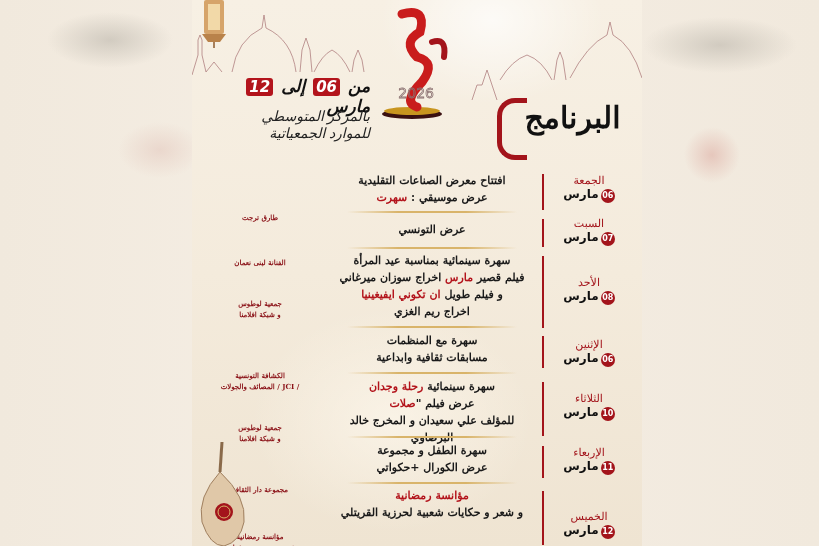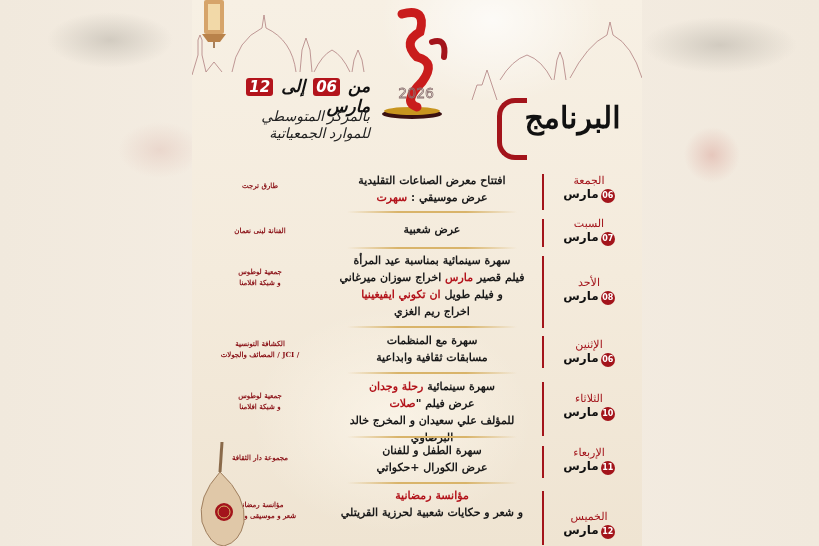--- a/index.html
+++ b/index.html
@@ -82,21 +82,21 @@
   }
   .events {
     position:absolute; right:115px; width:190px; text-align:center;
     font-family:"DejaVu Serif", serif; font-size:11px; line-height:17px;
     color:#1a1a1a; font-weight:bold;
   }
   .events .red { color:#b3141c; }
   .org {
     position:absolute; left:18px; width:100px; text-align:center;
     font-family:"DejaVu Serif", serif; font-size:7px; line-height:11px;
-    color:#8b1218; font-weight:bold;
+    color:#8b1218; font-weight:bold;margin-top:32px;
   }
   .divider {
     position:absolute; right:125px; width:170px; height:2px;
     background: linear-gradient(90deg, transparent, #d9b46a 30%, #d9b46a 70%, transparent);
   }
   .oud {
     position:absolute; left:0; top:442px; width:60px; height:104px;
   }
 </style>
 </head>
@@ -164,21 +164,21 @@
     </div>
     <div class="divider" style="top:211px"></div>
 
     <div class="row" style="top:215px">
       <div class="day" style="top:2px">
         <div class="day-name">السبت</div>
         <div class="day-date"><span class="dnum">07</span><span>مارس</span></div>
       </div>
       <div class="vline" style="top:4px;height:28px"></div>
       <div class="events" style="top:6px">
-        <div>عرض شعبية</div>
+        <div>عرض التونسي</div>
       </div>
       <div class="org" style="top:10px">
         <div>الفنانة لبنى نعمان</div>
       </div>
     </div>
     <div class="divider" style="top:247px"></div>
 
     <div class="row" style="top:252px">
       <div class="day" style="top:24px">
         <div class="day-name">الأحد</div>
@@ -233,21 +233,21 @@
     </div>
     <div class="divider" style="top:436px"></div>
 
     <div class="row" style="top:442px">
       <div class="day" style="top:4px">
         <div class="day-name">الإربعاء</div>
         <div class="day-date"><span class="dnum">11</span><span>مارس</span></div>
       </div>
       <div class="vline" style="top:4px;height:32px"></div>
       <div class="events" style="top:0">
-        <div>سهرة الطفل و للفنان</div>
+        <div>سهرة الطفل و مجموعة</div>
         <div>عرض الكورال +حكواتي</div>
       </div>
       <div class="org" style="top:10px">
         <div>مجموعة دار الثقافة</div>
       </div>
     </div>
     <div class="divider" style="top:482px"></div>
 
     <div class="row" style="top:487px">
       <div class="day" style="top:23px">

